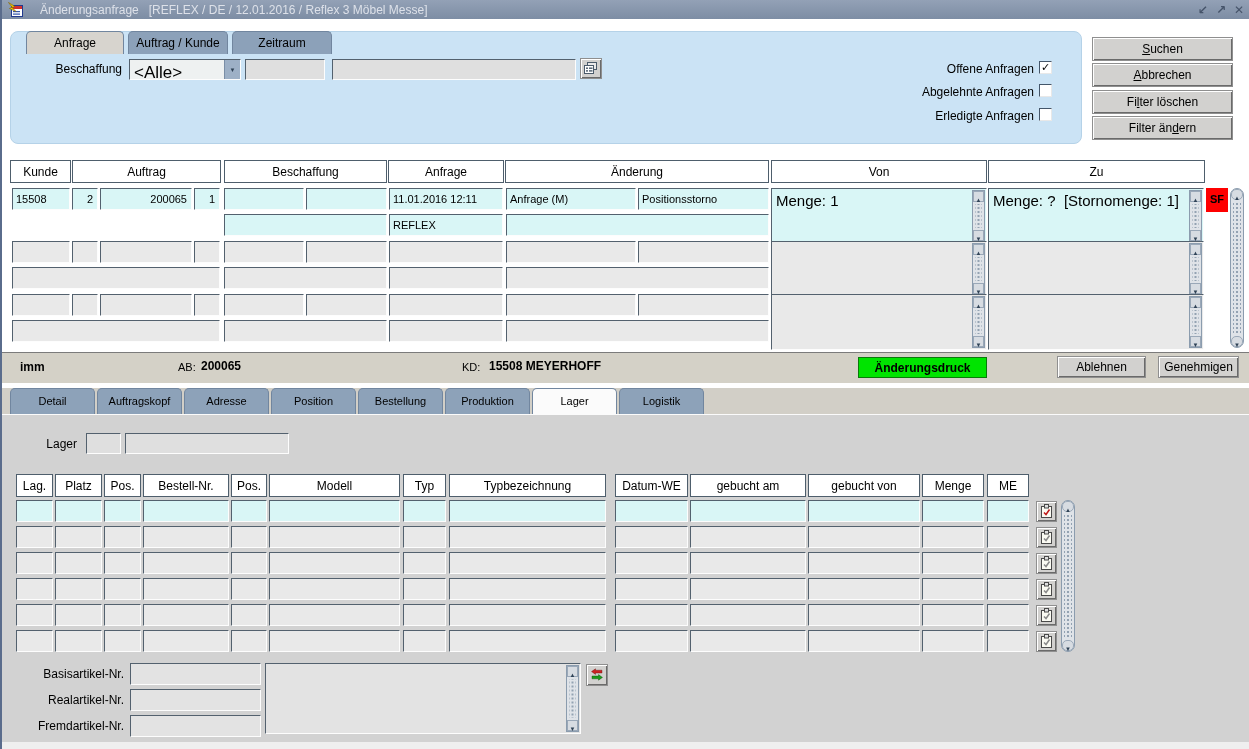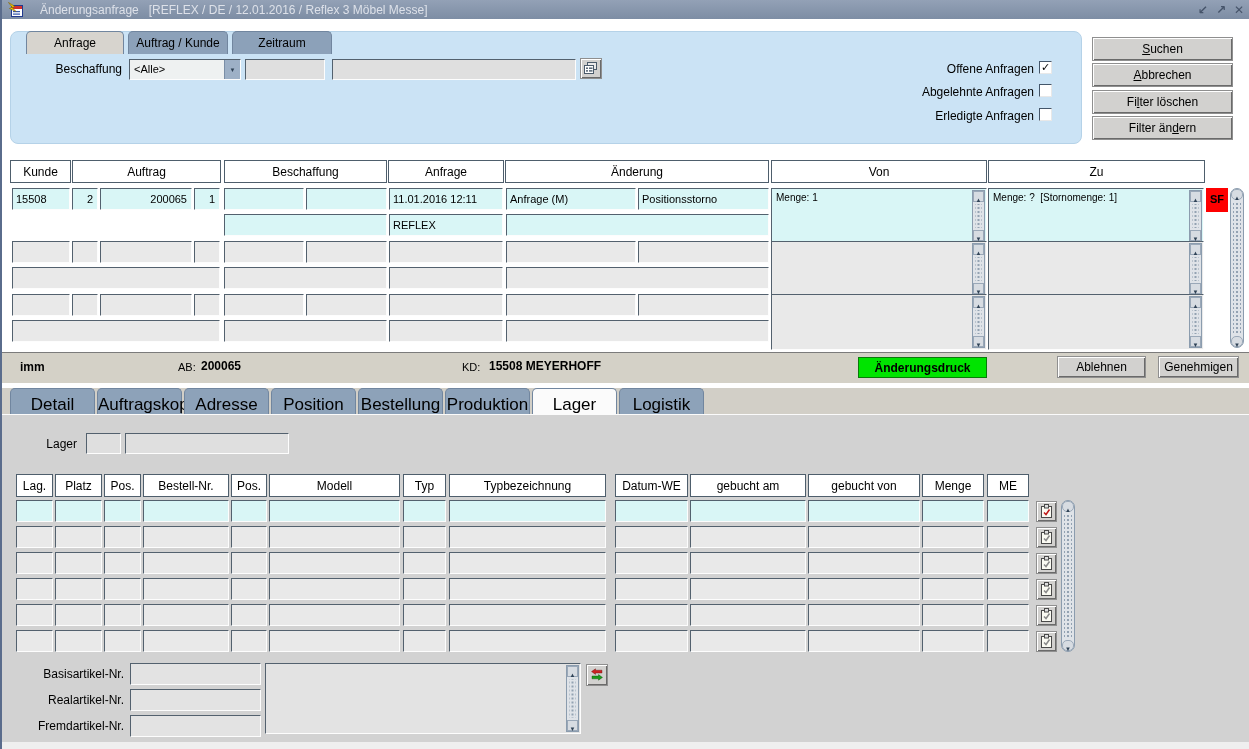--- a/index.html
+++ b/index.html
@@ -13,21 +13,21 @@
   .winctl{display:flex;gap:8px;color:#46546a;font-weight:bold;font-size:12px;line-height:12px;}
   .winctl span{cursor:default;}
   
   .panel{position:absolute;left:8px;top:31px;width:1070px;height:111px;background:#cbe3f5;
          border:1px solid #b5d2e8;border-radius:8px;}
   .ttab{position:absolute;height:23px;box-sizing:border-box;border:1px solid #71869f;border-bottom:none;
         border-radius:5px 5px 0 0;text-align:center;padding-top:4px;font-size:12px;background:#8ca1b9;z-index:2;}
   .ttab.active{background:#d7d4ce;}
   .rlbl{position:absolute;white-space:nowrap;font-size:12px;text-align:right;}
   .sunk{box-sizing:border-box;border:1px solid #53616e;border-bottom-color:#fdfdfd;border-right-color:#fdfdfd;}
-  .dd{position:absolute;background:#eef1f1;padding:3px 16px 0 4px;font-size:11px;overflow:hidden;}
+  .dd{position:absolute;background:#eef1f1;padding:3px 16px 0 4px;font-size:17px;overflow:hidden;}
   .ddbtn{position:absolute;right:0;top:0;bottom:0;width:15px;background:#9db0c6;border-left:1px solid #7a8ea6;}
   .ddbtn::before{content:"▼";display:block;text-align:center;font-size:6px;color:#2f4256;padding-top:7px;}
   .ifield{position:absolute;background:#dfdfdf;}
   .btn{position:absolute;background:#d2d1cf;border:1px solid #8f8f8f;box-sizing:border-box;
        box-shadow:inset 1px 1px 0 #ffffff, inset -1px -1px 0 #6a6a6a;text-align:center;padding-top:4px;font-size:12px;}
   .btn.disabled{color:#000000;}
   .cb{position:absolute;width:13px;height:13px;box-sizing:border-box;background:#fff;border:1px solid #44566a;
       border-bottom-color:#e8e8e8;border-right-color:#e8e8e8;font-weight:bold;font-size:11px;line-height:11px;text-align:center;}
   .cb.checked::before{content:"✓";}
   .smbtn{position:absolute;background:#d2d1cf;border:1px solid #8f8f8f;box-sizing:border-box;
@@ -36,21 +36,21 @@
   .hc{position:absolute;height:23px;box-sizing:border-box;background:#fff;border:1px solid #4e5e6c;
       text-align:center;padding-top:4px;font-size:12px;}
   .fld{position:absolute;height:22px;box-sizing:border-box;border:1px solid #53616e;
        border-bottom-color:#fdfdfd;border-right-color:#fdfdfd;background:#d9f6f6;
        padding:4px 3px 0 3px;overflow:hidden;white-space:nowrap;font-size:11px;}
   .fld.gray{background:#e9e9e9;}
   .fld.r{text-align:right;padding-right:4px;}
   .ta{position:absolute;box-sizing:border-box;border:1px solid #53616e;border-bottom-color:#fdfdfd;
       border-right-color:#fdfdfd;background:#d9f6f6;}
   .ta.gray{background:#e9e9e9;}
-  .tatext{display:block;padding:3px 17px 0 4px;white-space:pre-wrap;font-size:10px;}
+  .tatext{display:block;padding:3px 17px 0 4px;white-space:pre-wrap;font-size:15px;}
   .vs{position:absolute;top:1px;right:1px;bottom:1px;width:13px;background:#dfe3e8;border:1px solid #8b9cae;
       display:flex;flex-direction:column;box-sizing:border-box;}
   .ar{height:11px;background:#d7dce2;border:1px solid #9aa8b8;box-sizing:border-box;text-align:center;}
   .ar::before{content:"▲";font-size:6px;line-height:9px;color:#2f4256;}
   .ar.dn::before{content:"▼";}
   .dots{flex:1;margin:2px 2px;background-image:radial-gradient(#93a2b2 1px,transparent 1.4px);
         background-size:4px 4px;background-position:center;}
   .vsbig{position:absolute;width:14px;border-radius:7px;background:#dfe3e8;border:1px solid #8b9cae;
          display:flex;flex-direction:column;box-sizing:border-box;}
   .vsbig .ar{border-radius:5px;}
@@ -58,21 +58,21 @@
       box-sizing:border-box;font-size:11px;color:#000;}
   
   .statusbar{position:absolute;left:0;top:352px;width:1249px;height:31px;background:#d4d1c7;
              border-top:1px solid #7b7b7b;box-sizing:border-box;}
   .sb-txt{position:absolute;font-size:11px;white-space:nowrap;}
   .sb-bold{position:absolute;font-weight:bold;font-size:12px;white-space:nowrap;}
   .green{position:absolute;background:#00e400;border:1px solid #0a7a0a;font-weight:bold;text-align:center;
          padding-top:3px;box-sizing:border-box;font-size:12px;}
   .tabstrip{position:absolute;left:0;top:388px;width:1249px;height:26px;background:#d2cfc7;}
   .dtab{position:absolute;top:388px;height:26px;width:85px;box-sizing:border-box;border:1px solid #71869f;
-        border-bottom:none;border-radius:5px 5px 0 0;text-align:center;padding-top:6px;font-size:17px;background:#8da2b9;}
+        border-bottom:none;border-radius:5px 5px 0 0;text-align:center;padding-top:6px;font-size:11px;background:#8da2b9;}
   .dtab.active{background:#fbfbfb;}
   .lagerarea{position:absolute;left:0;top:414px;width:1249px;height:328px;background:#d2d2d2;border-top:1px solid #fbfbfb;}
   .footer{position:absolute;left:0;top:742px;width:1249px;height:7px;background:#efefef;}
   .clip{position:absolute;width:21px;height:21px;background:#d2d1cf;border:1px solid #8f8f8f;box-sizing:border-box;
         box-shadow:inset 1px 1px 0 #ffffff, inset -1px -1px 0 #6a6a6a;padding:2px 0 0 3px;}
   u{text-decoration:underline;}
 </style>
 </head>
 <body>
 

